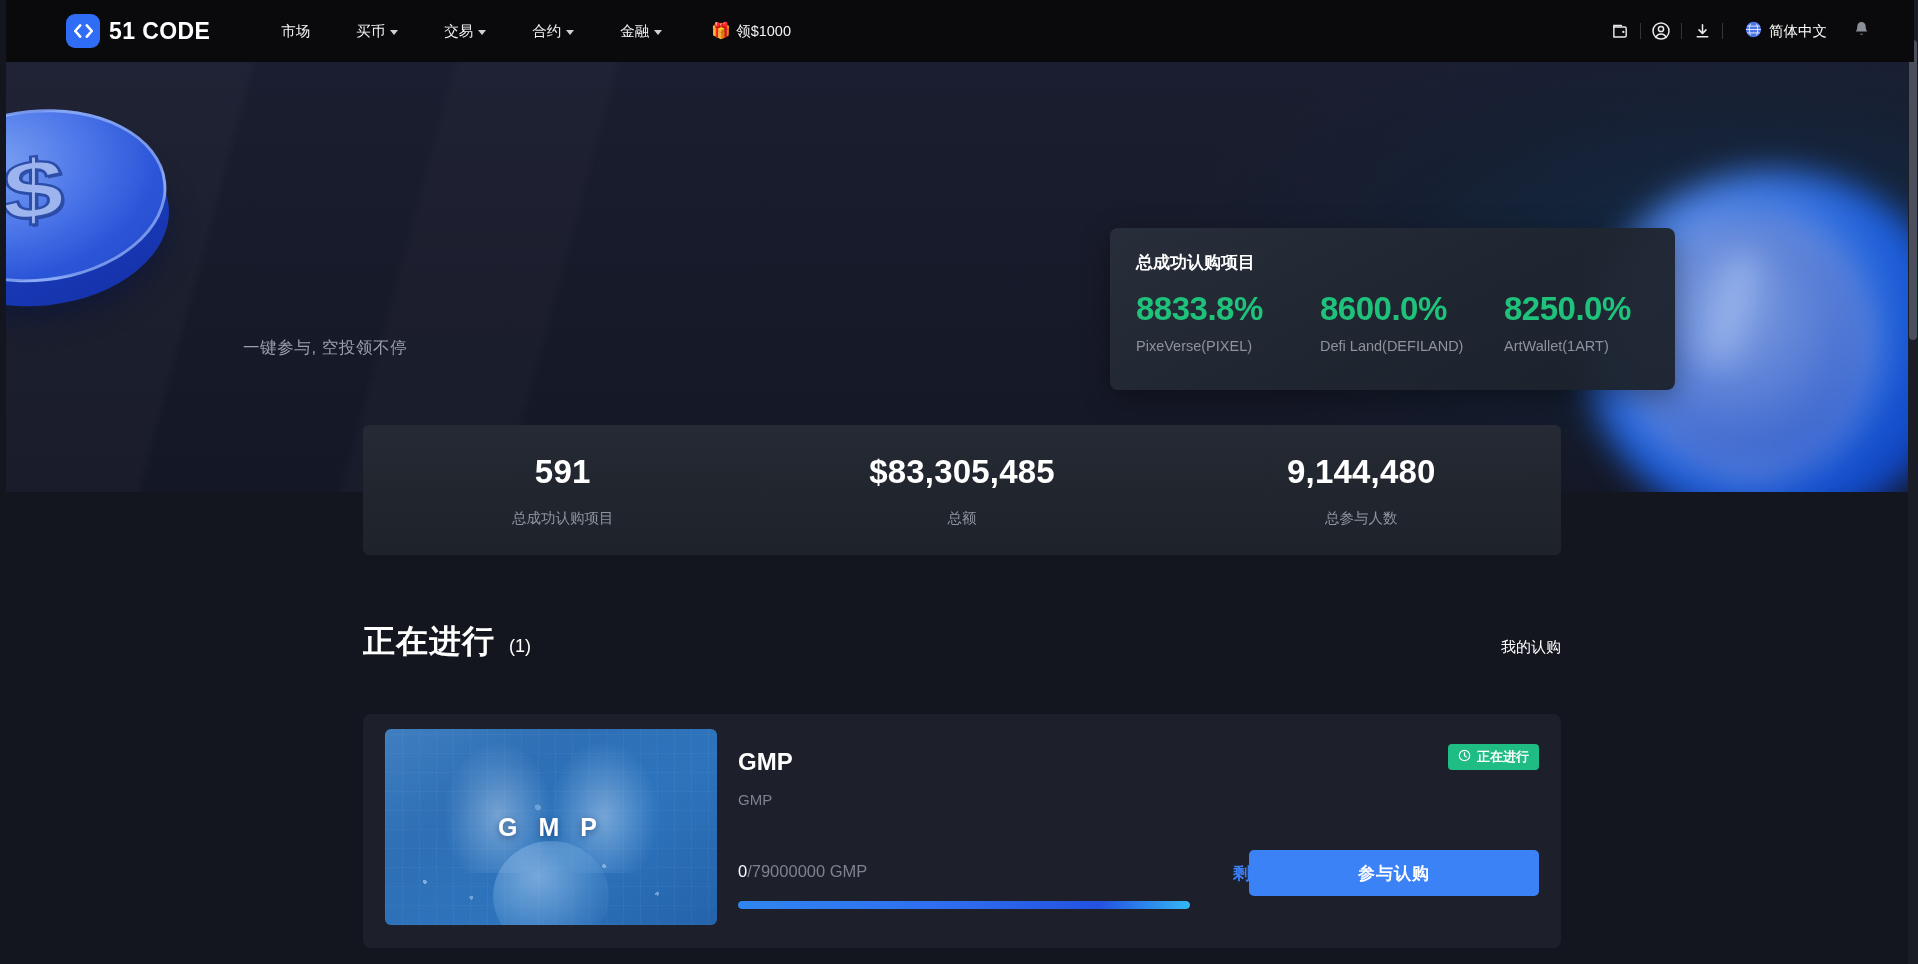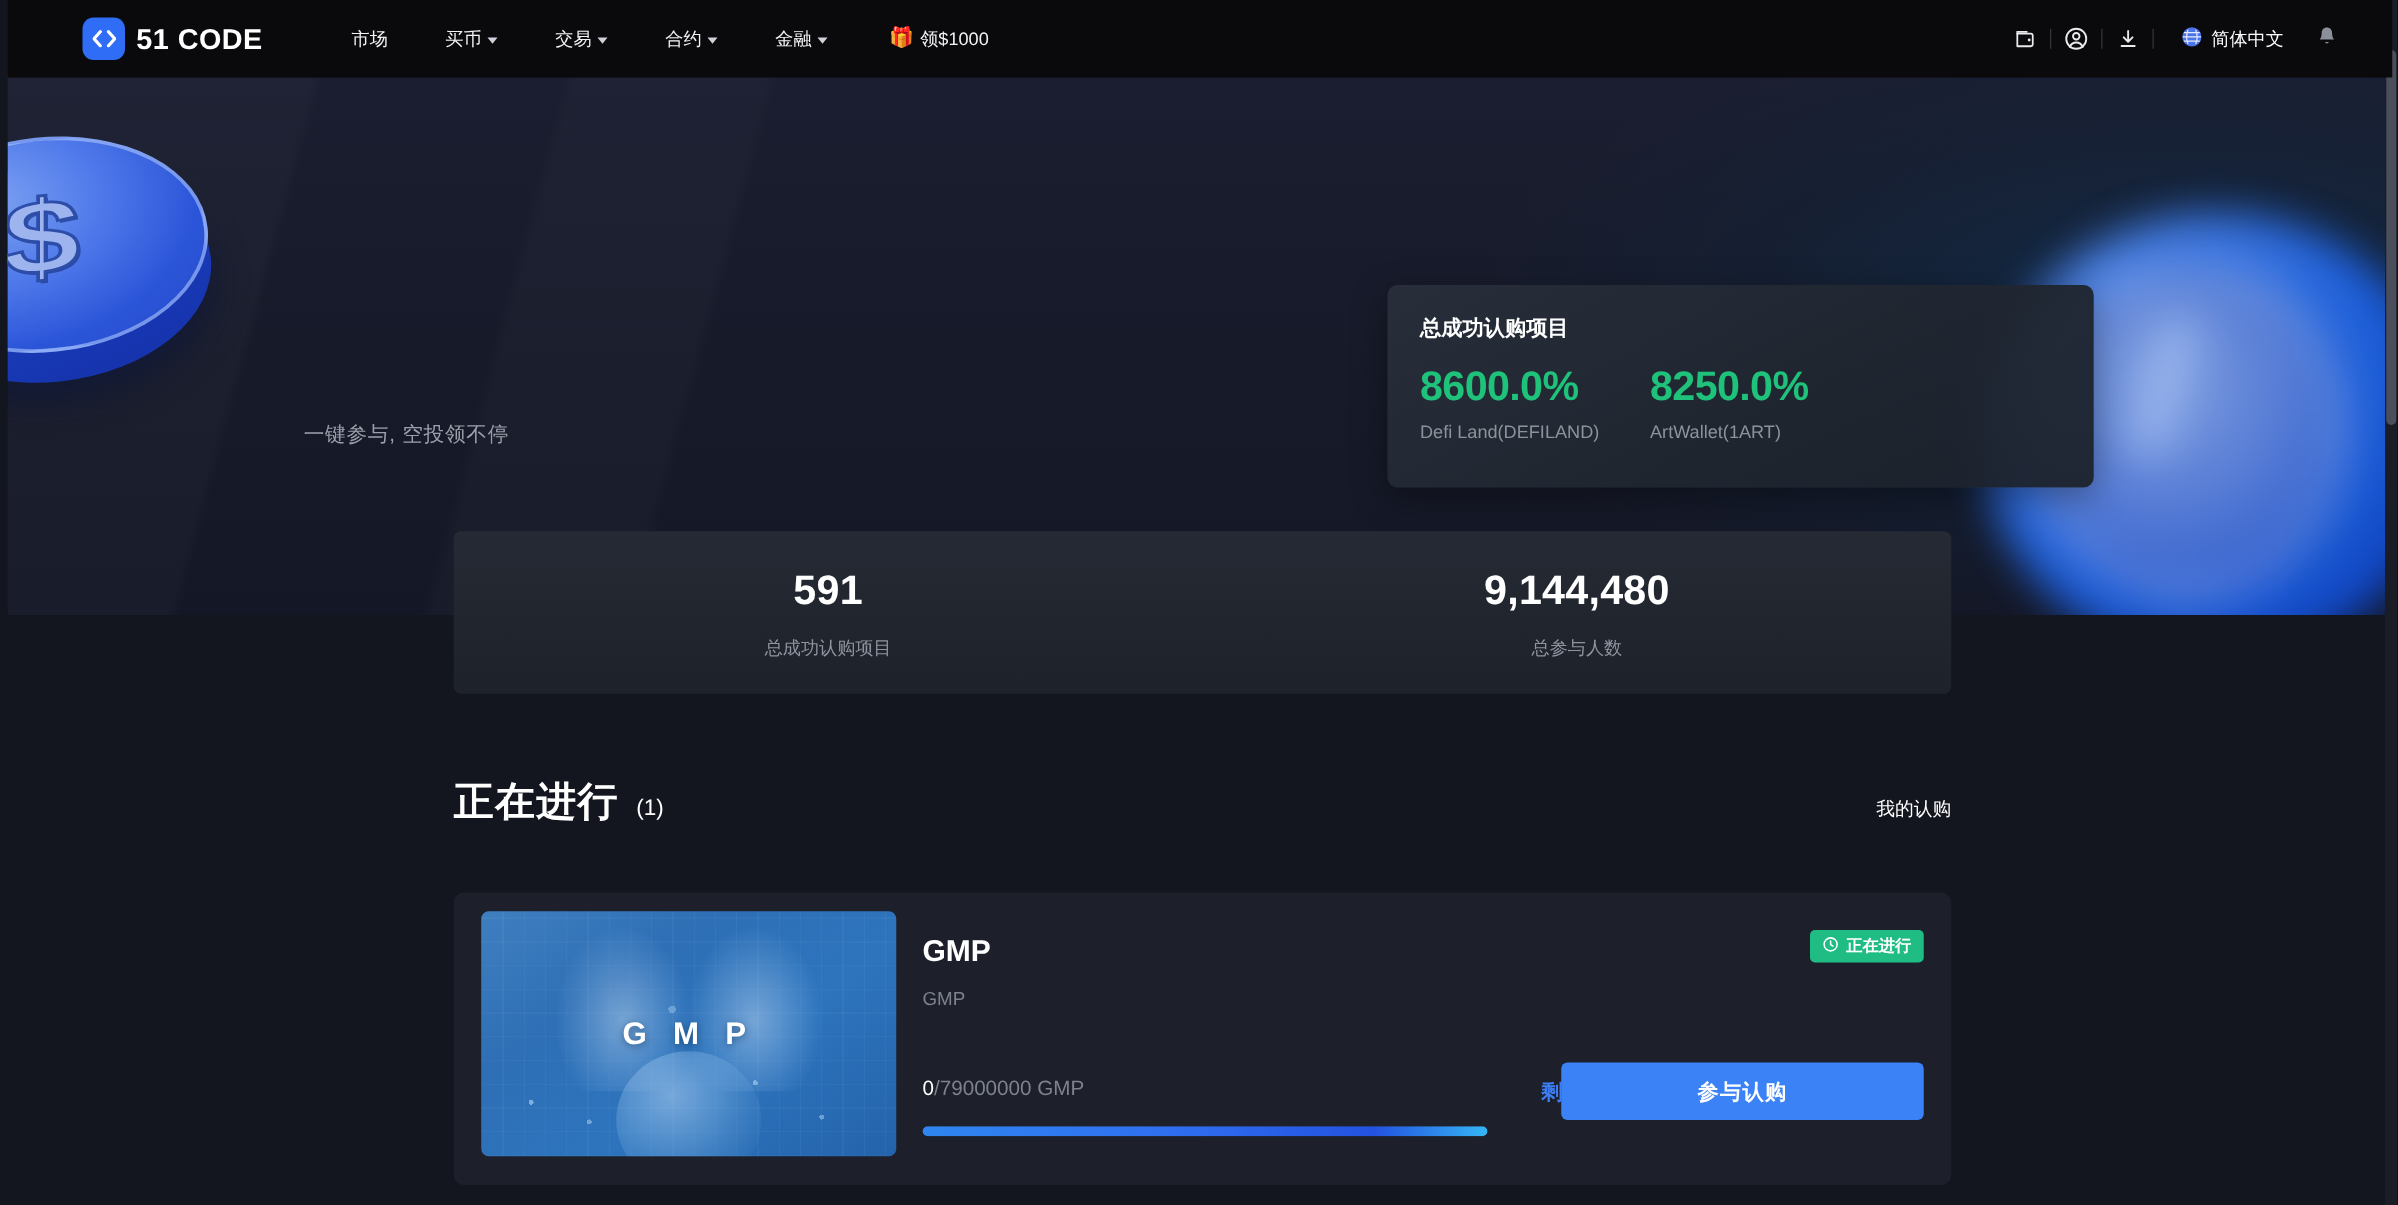--- a/index.html
+++ b/index.html
@@ -369,37 +369,45 @@
       <div class="inner"></div>
       <div class="slash"></div>
     </div>
 
     <div class="hero-sub">一键参与, 空投领不停</div>
 
     <div class="history-card">
       <div class="history-title">总成功认购项目</div>
       <div class="history-row">
         <div class="hist-col">
+          <div class="hist-pct">8833.8%</div>
+          <div class="hist-name">PixeVerse(PIXEL)</div>
+        </div>
+        <div class="hist-col">
           <div class="hist-pct">8600.0%</div>
           <div class="hist-name">Defi Land(DEFILAND)</div>
         </div>
         <div class="hist-col">
           <div class="hist-pct">8250.0%</div>
           <div class="hist-name">ArtWallet(1ART)</div>
         </div>
       </div>
     </div>
   </div>
 
   <div class="stats-bar">
     <div class="stat">
       <div class="stat-value">591</div>
       <div class="stat-label">总成功认购项目</div>
     </div>
     <div class="stat">
+      <div class="stat-value">$83,305,485</div>
+      <div class="stat-label">总额</div>
+    </div>
+    <div class="stat">
       <div class="stat-value">9,144,480</div>
       <div class="stat-label">总参与人数</div>
     </div>
   </div>
 
   <div class="content"></div>
 
   <div class="section-head" style="position:absolute;left:357px;top:620px;">
     <span class="section-title">正在进行</span>
     <span class="section-count">(1)</span>

